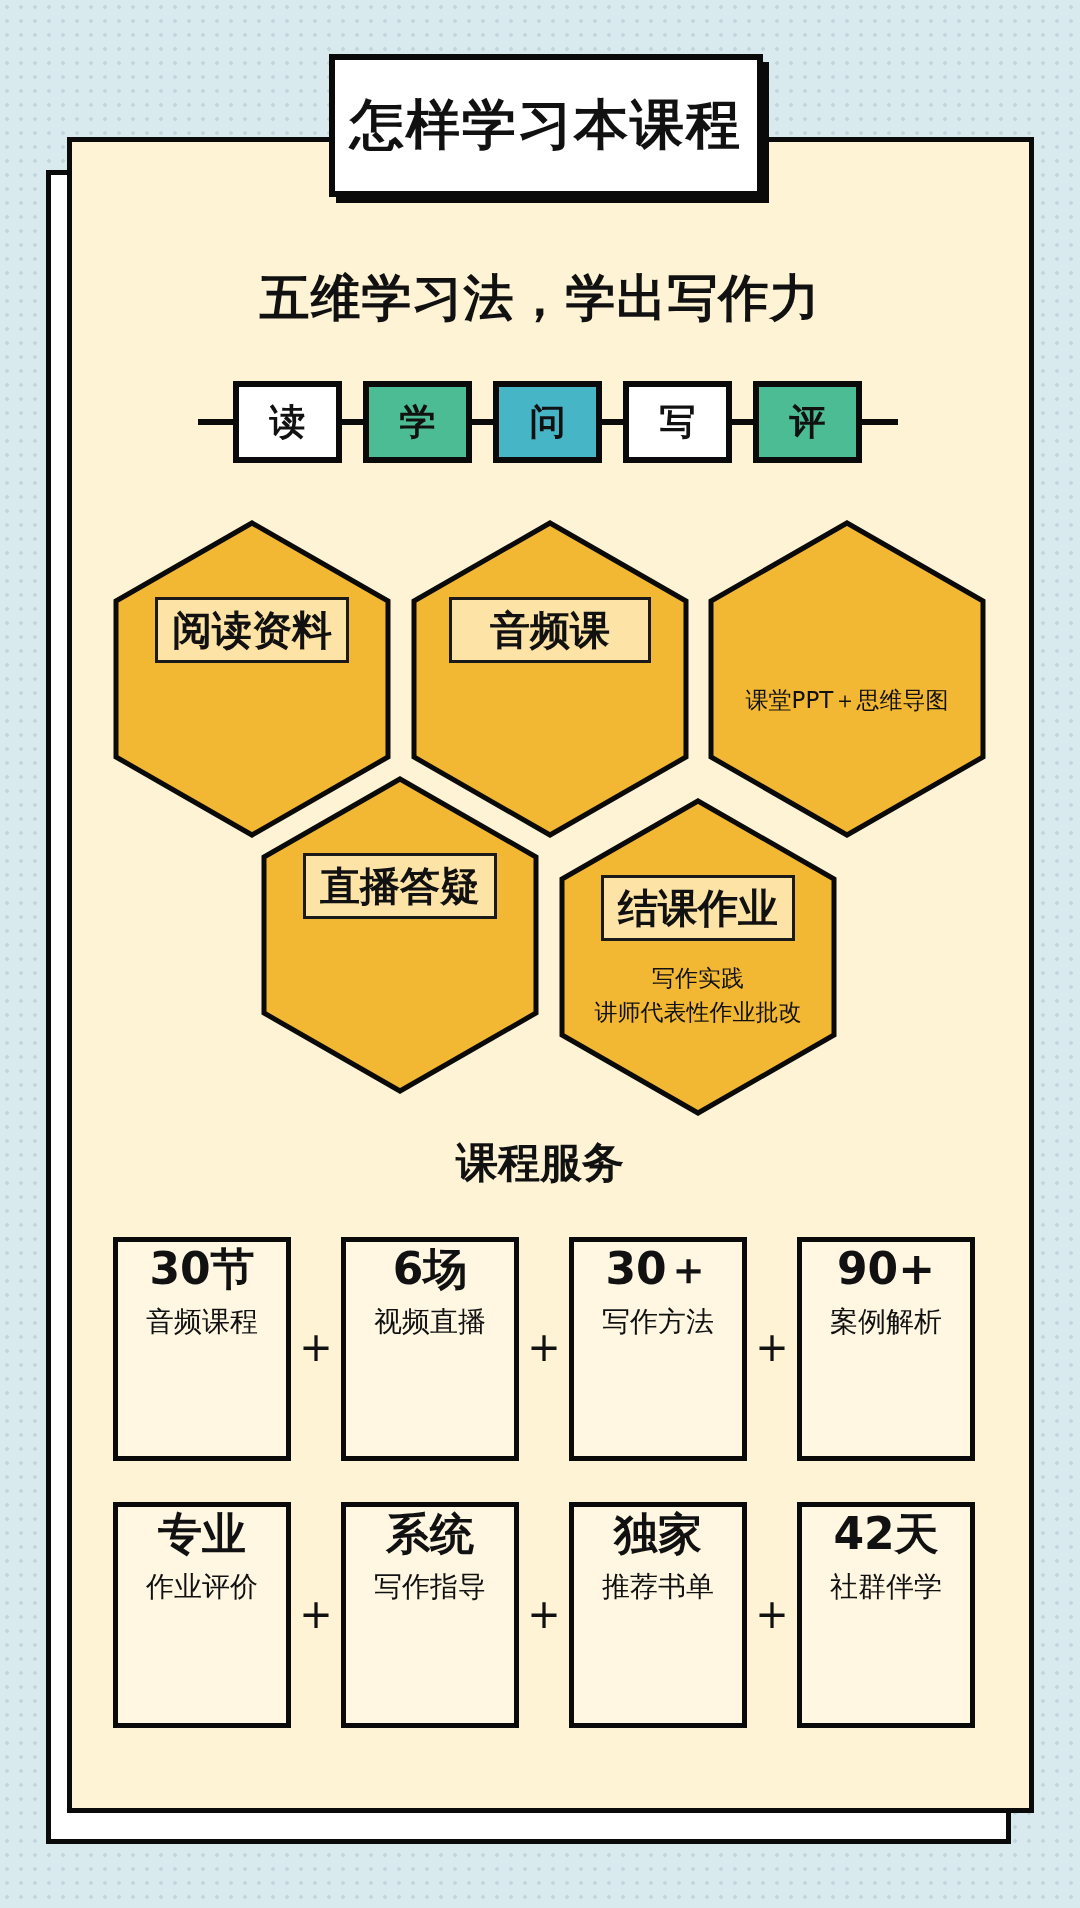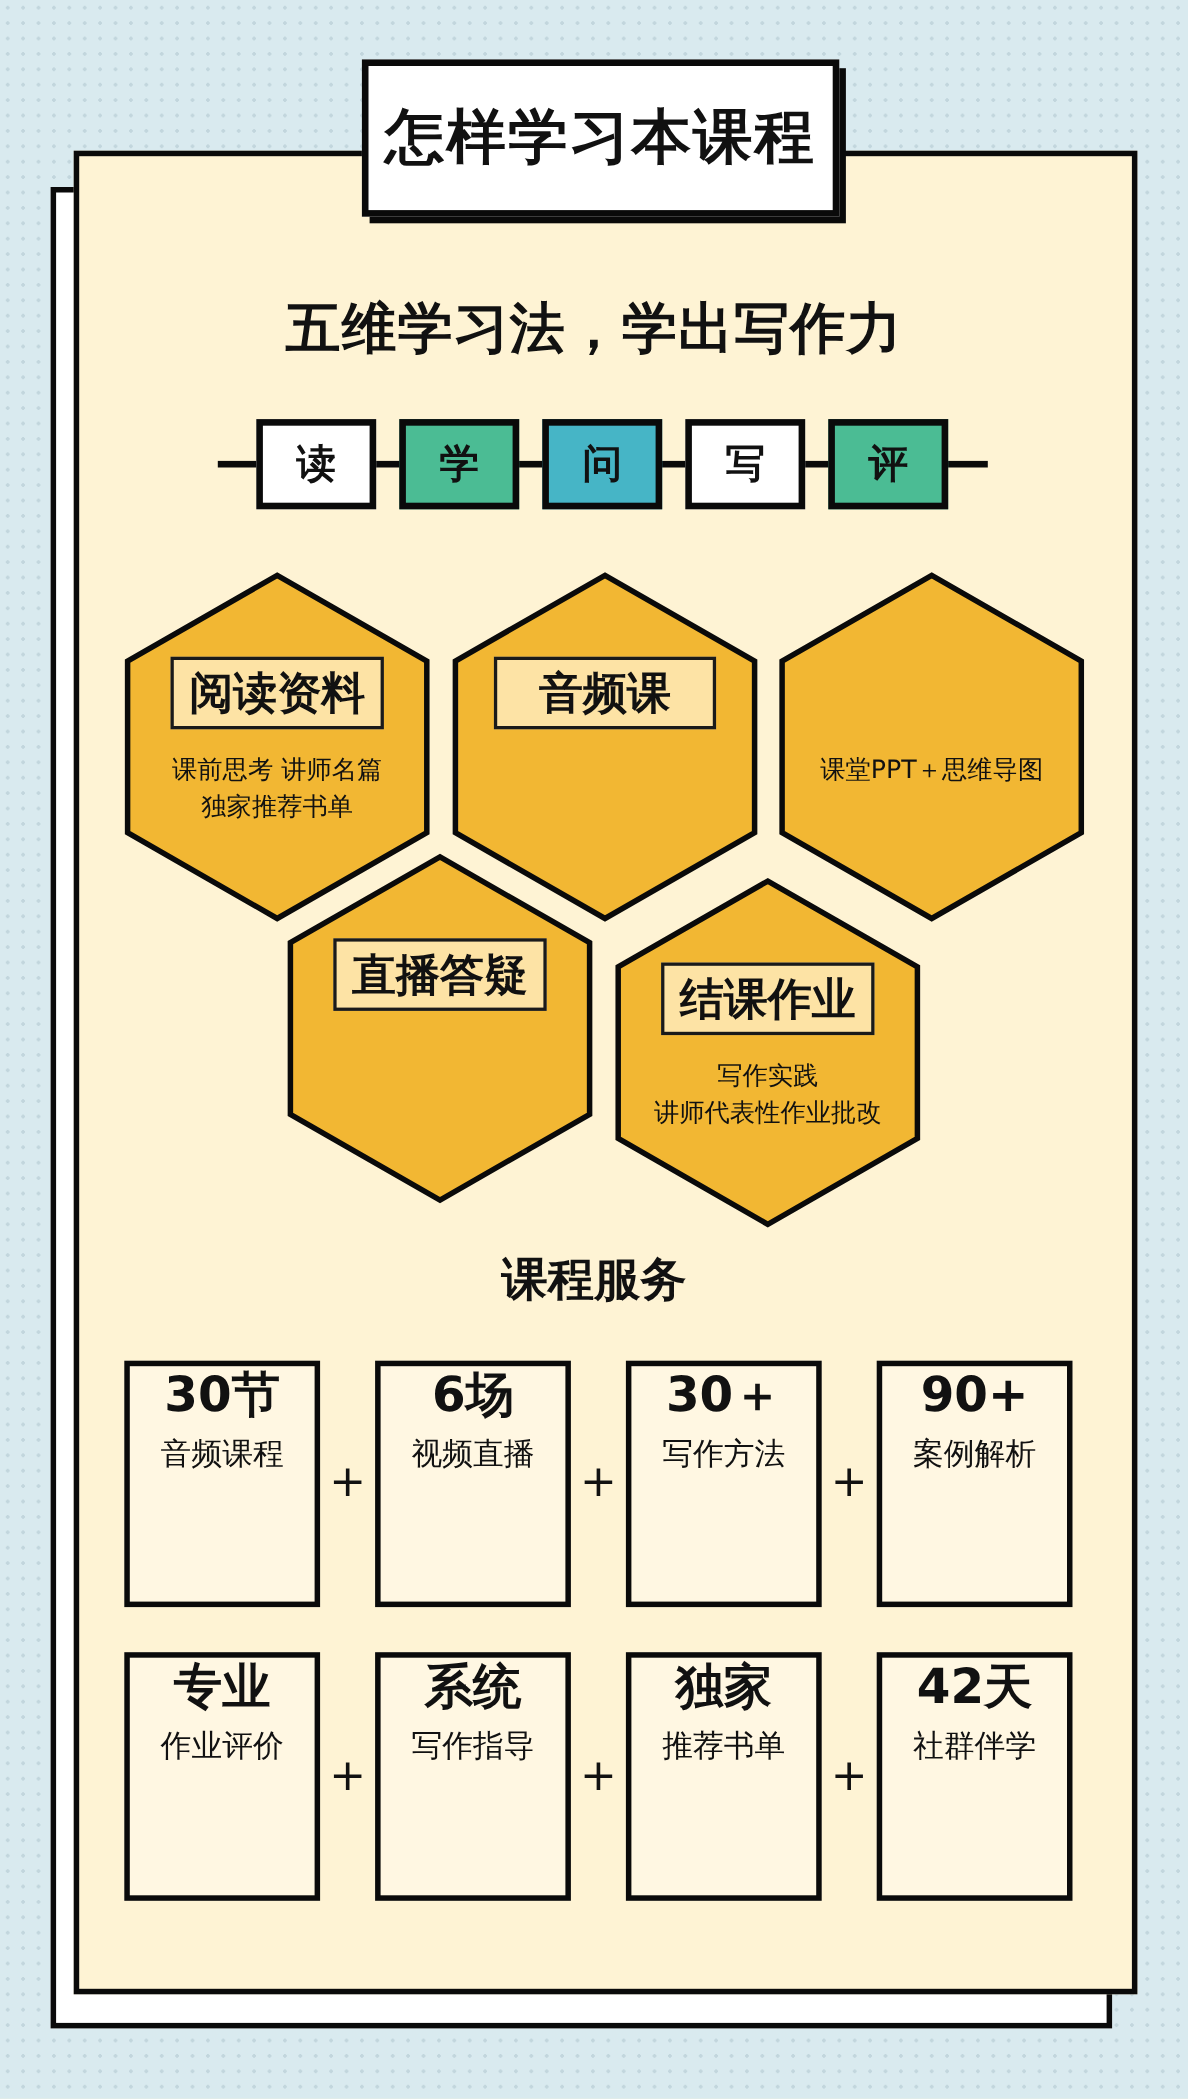--- a/index.html
+++ b/index.html
@@ -52,22 +52,20 @@
 <div class="abs step" style="left:363px;background:#4bbc94">学</div>
 <div class="abs step" style="left:493px;background:#46b5c6">问</div>
 <div class="abs step" style="left:623px;background:#ffffff">写</div>
 <div class="abs step" style="left:753px;background:#4bbc94">评</div>
 
 <div class="abs hex" style="left:112px;top:519px">
   <svg width="280" height="320">
       <polygon points="140,4 276,82 276,238 140,316 4,238 4,82" fill="#f2b733" stroke="#0a0a0a" stroke-width="5"></polygon>
     </svg>
   <div class="hex-label">阅读资料</div>
-  <div class="hex-desc">课前思考  讲师名篇
-独家推荐书单</div>
 </div>
 <div class="abs hex" style="left:410px;top:519px">
   <svg width="280" height="320">
       <polygon points="140,4 276,82 276,238 140,316 4,238 4,82" fill="#f2b733" stroke="#0a0a0a" stroke-width="5"></polygon>
     </svg>
   <div class="hex-label" style="padding:0 38px">音频课</div>
 </div>
 <div class="abs hex" style="left:707px;top:519px">
   <svg width="280" height="320">
       <polygon points="140,4 276,82 276,238 140,316 4,238 4,82" fill="#f2b733" stroke="#0a0a0a" stroke-width="5"></polygon>

